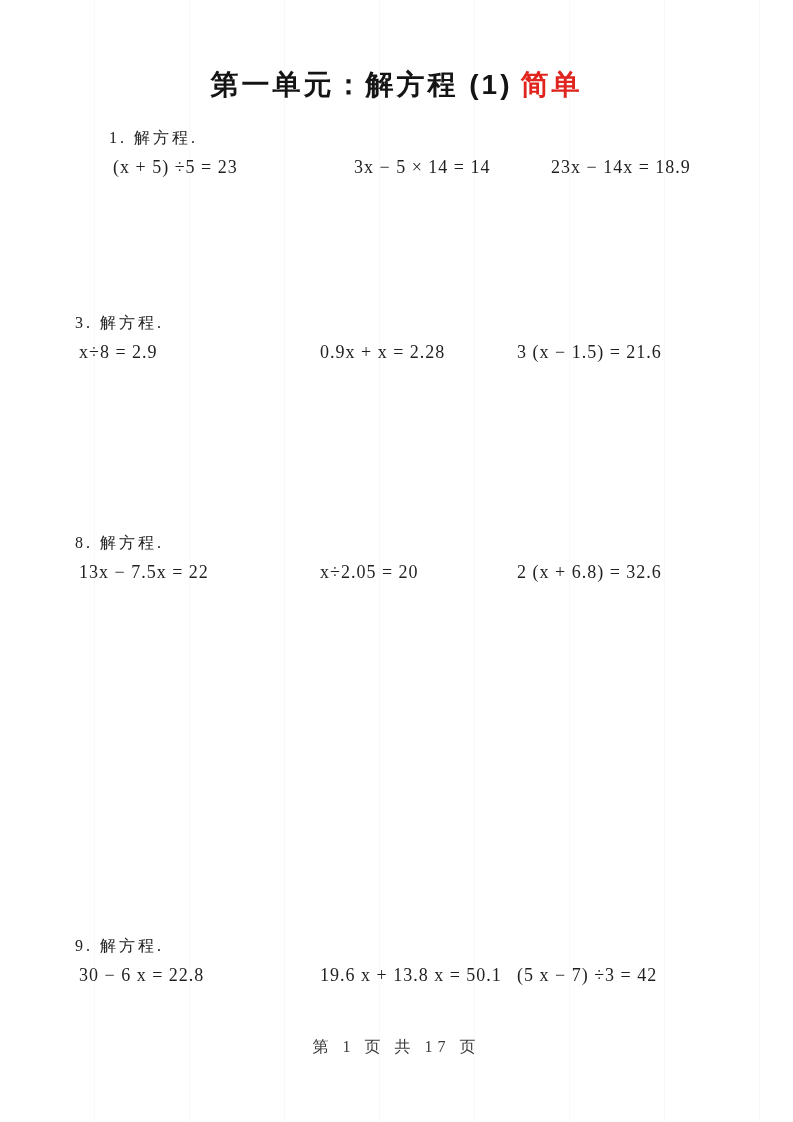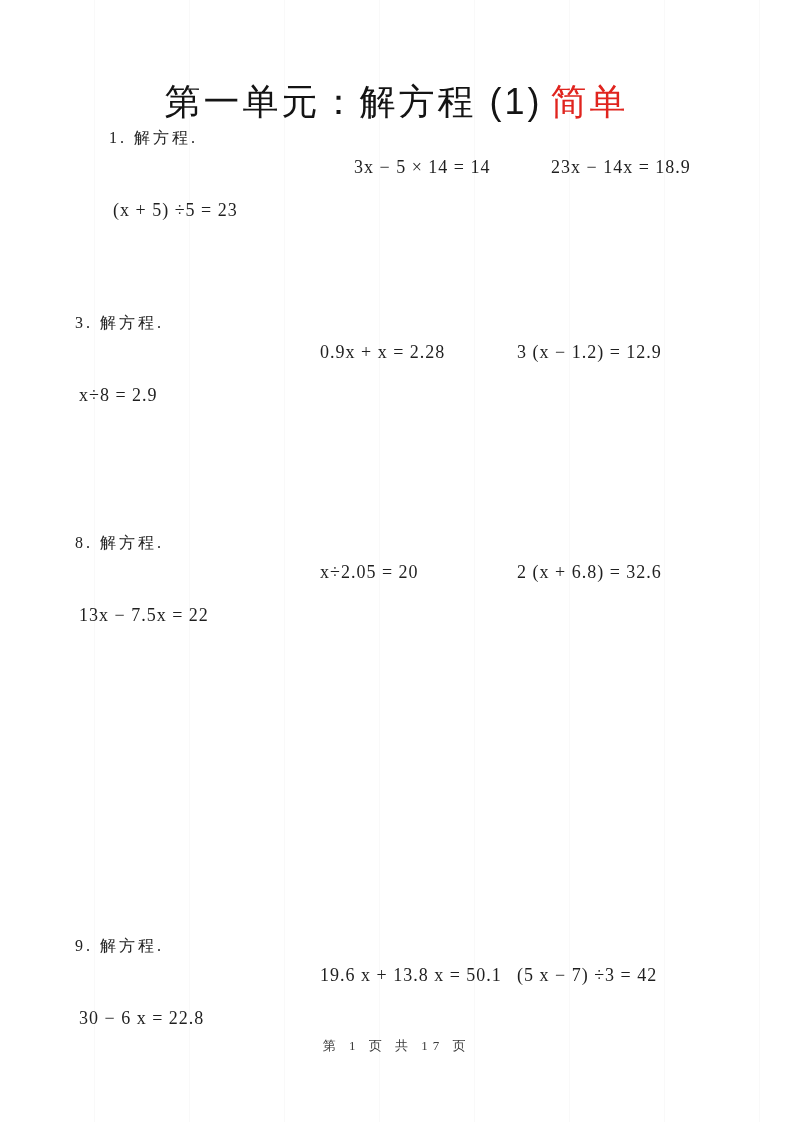--- a/index.html
+++ b/index.html
@@ -25,28 +25,28 @@
       to right,
       transparent 0px,
       transparent 94px,
       rgba(0,0,0,0.025) 94px,
       rgba(0,0,0,0.025) 95px
     );
     pointer-events: none;
   }
   .title {
     position: absolute;
-    top: 78px;
+    top: 66px;
     left: 0;
     width: 100%;
     margin: 0;
     text-align: center;
     font-family: "Liberation Sans", "DejaVu Sans", sans-serif;
-    font-size: 36px;
-    font-weight: 400;
+    font-size: 28px;
+    font-weight: 700;
     letter-spacing: 3px;
     color: #141414;
   }
   .title .highlight {
     color: #e0241e;
     margin-left: 8px;
   }
   .section {
     position: absolute;
     left: 0;
@@ -70,30 +70,30 @@
     height: 24px;
   }
   .eq {
     position: absolute;
     top: 0;
     font-size: 18px;
     letter-spacing: 1px;
     white-space: nowrap;
     color: #1f1f1f;
   }
-  .eq.c1 { left: 79px; margin-top: 43px; }
+  .eq.c1 { left: 79px; }
   .eq.c2 { left: 320px; }
   .eq.c3 { left: 517px; }
   .footer {
     position: absolute;
     top: 1037px;
     left: 0;
     width: 100%;
     text-align: center;
-    font-size: 13px;
+    font-size: 16px;
     letter-spacing: 5px;
     color: #3c3c3c;
   }
 </style>
 </head>
 <body>
 
 <div class="page">
 
   <h1 class="title"><span>第一单元：解方程 (1)</span><span class="highlight">简单</span></h1>
@@ -105,21 +105,21 @@
       <span class="eq c2">3x − 5 × 14 = 14</span>
       <span class="eq c3">23x − 14x = 18.9</span>
     </div>
   </div>
 
   <div class="section sec-2">
     <div class="sec-label">3. 解方程.</div>
     <div class="eq-row">
       <span class="eq c1">x÷8 = 2.9</span>
       <span class="eq c2">0.9x + x = 2.28</span>
-      <span class="eq c3">3 (x − 1.2) = 12.9</span>
+      <span class="eq c3">3 (x − 1.5) = 21.6</span>
     </div>
   </div>
 
   <div class="section sec-3">
     <div class="sec-label">8. 解方程.</div>
     <div class="eq-row">
       <span class="eq c1">13x − 7.5x = 22</span>
       <span class="eq c2">x÷2.05 = 20</span>
       <span class="eq c3">2 (x + 6.8) = 32.6</span>
     </div>

